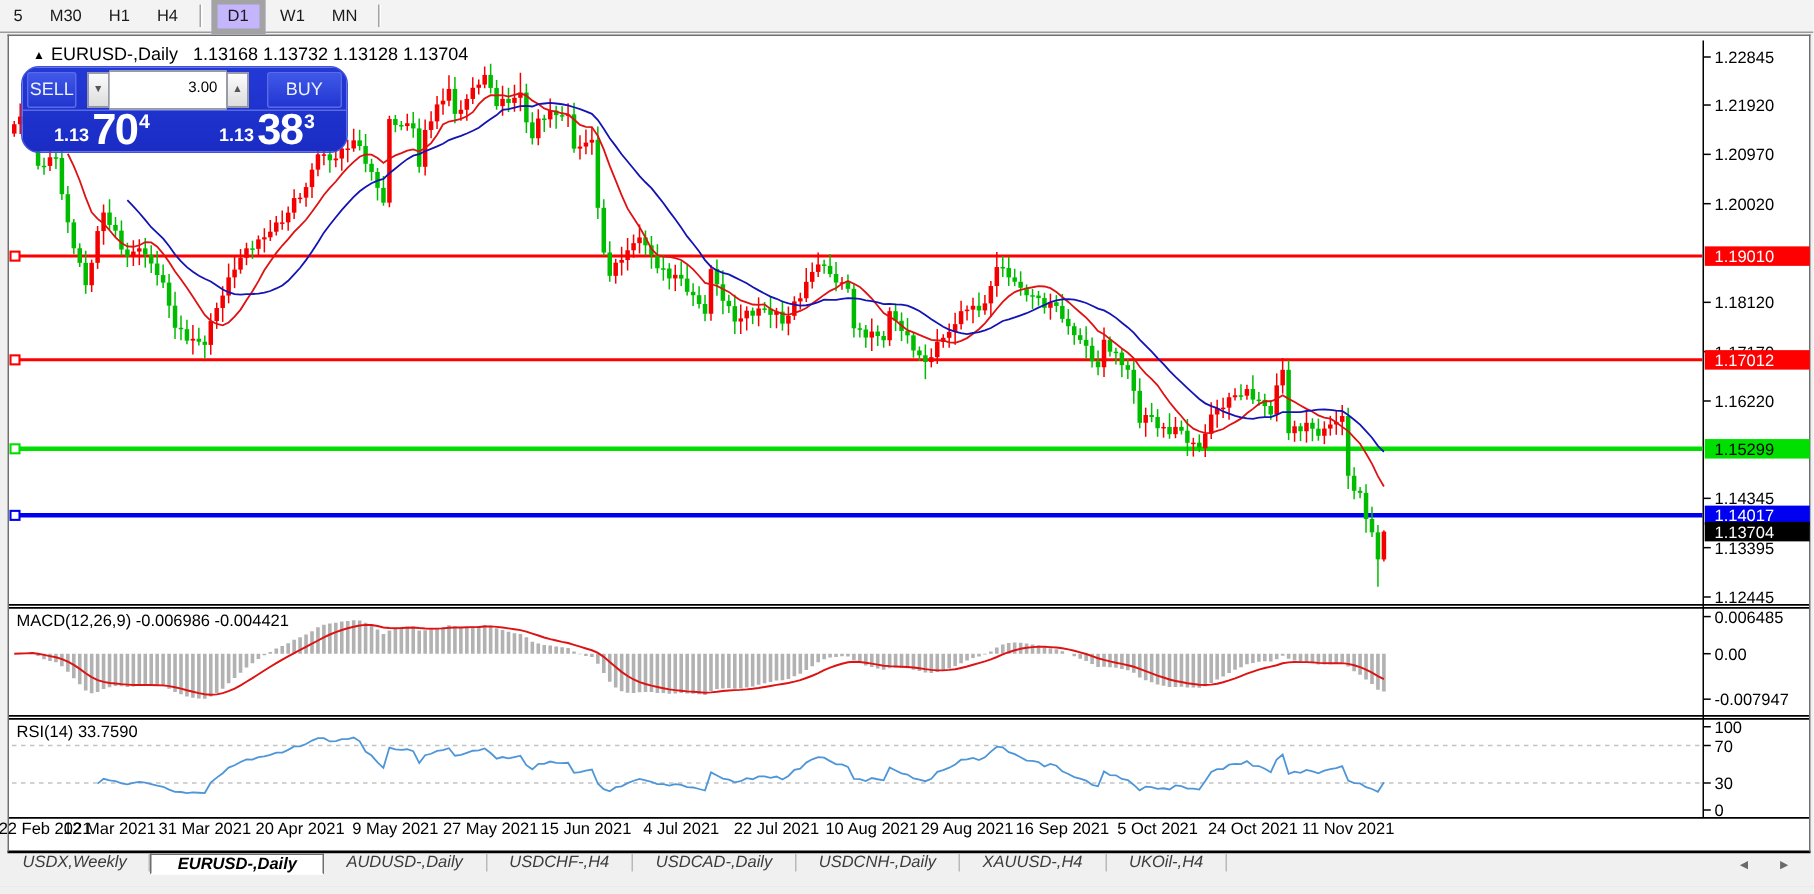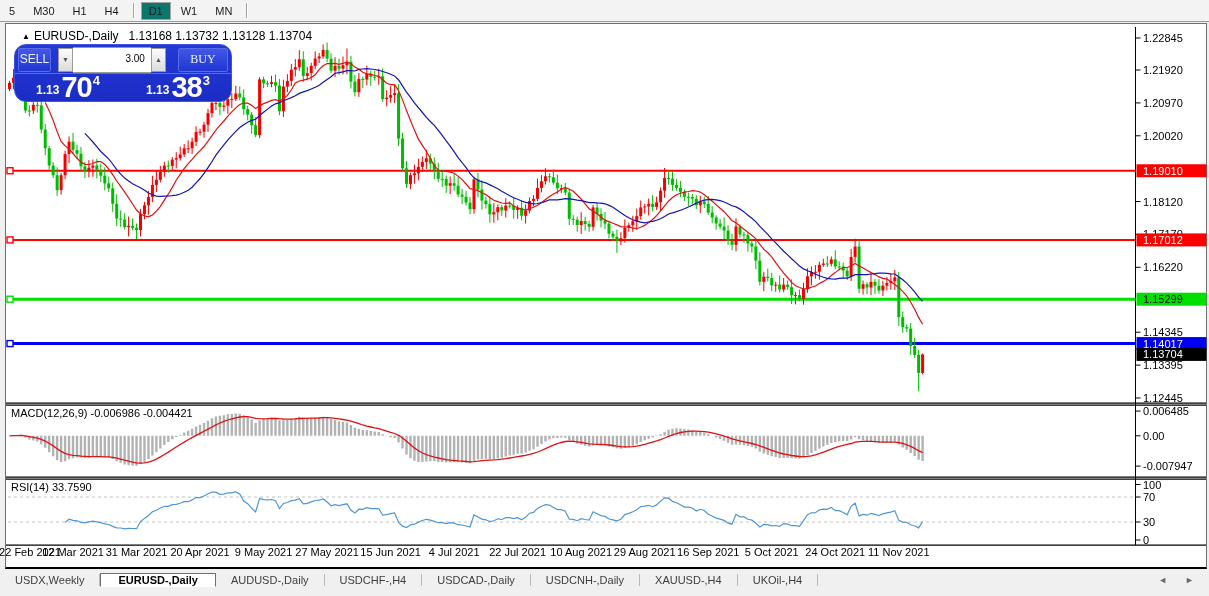--- a/index.html
+++ b/index.html
@@ -2,53 +2,53 @@
 <html><head>
 <meta charset="utf-8">
 <style>
   html,body{margin:0;padding:0;}
   body{width:1209px;height:596px;position:relative;overflow:hidden;
        background:#f0f0f0;font-family:"Liberation Sans",sans-serif;}
   
   .toolbar{position:absolute;left:0;top:0;width:1209px;height:21px;background:#f3f3f3;
            border-bottom:1px solid #9b9b9b;display:flex;align-items:center;z-index:6;}
   .tf-btn{font-size:11px;color:#1a1a1a;padding:2px 7px;margin:0 1px;border:1px solid transparent;cursor:default;}
-  .tf-btn.active{background:#0f766e;border:1px solid #a3a3a3;}
+  .tf-btn.active{background:#c4b5fd;border:4px solid #a3a3a3;}
   .tb-sep{width:0;height:15px;border-left:1px solid #a3a3a3;border-right:1px solid #fff;margin:0 5px;}
   
   .chart-window{position:absolute;left:5px;top:23px;width:1200px;height:543px;background:#fff;
                 border:1px solid #6f6f6f;border-bottom:2px solid #000;z-index:1;}
   .chart-svg{position:absolute;left:0;top:0;width:1209px;height:596px;z-index:2;}
   svg{font-family:"Liberation Sans",sans-serif;}
   
   .chart-title{position:absolute;left:22px;top:29px;z-index:3;font-size:12px;color:#000;white-space:nowrap;}
   .chart-title .tri{font-size:8px;vertical-align:1px;margin-right:4px;}
   .chart-title .ttl{margin-right:10px;}
   
   .qp{position:absolute;left:14px;top:44px;width:216px;height:56px;z-index:4;
       background:linear-gradient(#2339d6,#1a2cc4);border:1px solid #4152dd;border-radius:12px;
       color:#fff;}
   .qp-row1{display:flex;align-items:center;height:26px;padding:2px 3px 0 3px;border-bottom:1px solid #5a6ae4;}
   .qp-btn{background:linear-gradient(#4058e8,#2036d0);border:1px solid #5a6ae8;border-radius:2px;
           color:#eef2ff;font-size:12px;text-align:center;line-height:20px;height:22px;cursor:pointer;}
   .sell{width:36px;}
-  .buy{width:56px;margin-left:12px;font-family:Liberation Serif, serif;}
+  .buy{width:56px;margin-left:12px;}
   .spin-btn{width:15px;height:22px;background:linear-gradient(#fcfcfc,#dcdcdc);border:1px solid #9a9a9a;
             color:#555;font-size:7px;line-height:22px;text-align:center;cursor:pointer;}
   .vol{width:72px;height:20px;border:1px solid #9a9a9a;border-left:none;border-right:none;
        font-size:10px;text-align:right;padding:0 6px 4px 0;font-family:"Liberation Sans",sans-serif;}
   .qp-row2{display:flex;height:27px;}
   .q-half{flex:1;display:flex;align-items:flex-end;justify-content:center;padding-bottom:1px;}
   .q-half.bid{border-right:4px solid transparent;}
   .q-small{font-size:12px;font-weight:bold;margin:2px 2px 3px 0;}
   .q-big{font-size:29px;font-weight:bold;line-height:26px;letter-spacing:-1px;}
   .q-sup{font-size:13px;font-weight:bold;margin:0 0 12px 1px;}
   
   .tabbar{position:absolute;left:0;top:569px;width:1209px;height:22px;background:#f0f0f0;
-          display:flex;align-items:center;z-index:6;border-bottom:1px solid #d7d7d7;}
+          display:flex;align-items:flex-start;z-index:6;border-bottom:1px solid #d7d7d7;font-style:italic;}
   .tab{font-size:11px;color:#3c3c3c;display:flex;align-items:center;padding:0 15px;
        border-right:1px solid #b9b9b9;cursor:pointer;white-space:nowrap;}
   .tab.active{background:#fff;border:1px solid #6e6e6e;border-bottom:1px solid #fff;
               font-weight:bold;color:#000;padding:0 17px;}
   .tab-scroll{margin-left:auto;display:flex;align-items:center;padding-right:6px;}
   .tsbtn{font-size:9px;color:#6a6a6a;padding:2px 9px;cursor:pointer;}
   .statusbar{position:absolute;left:0;top:591px;width:1209px;height:5px;background:#f0f0f0;z-index:6;}
 </style>
 </head>
 <body>

